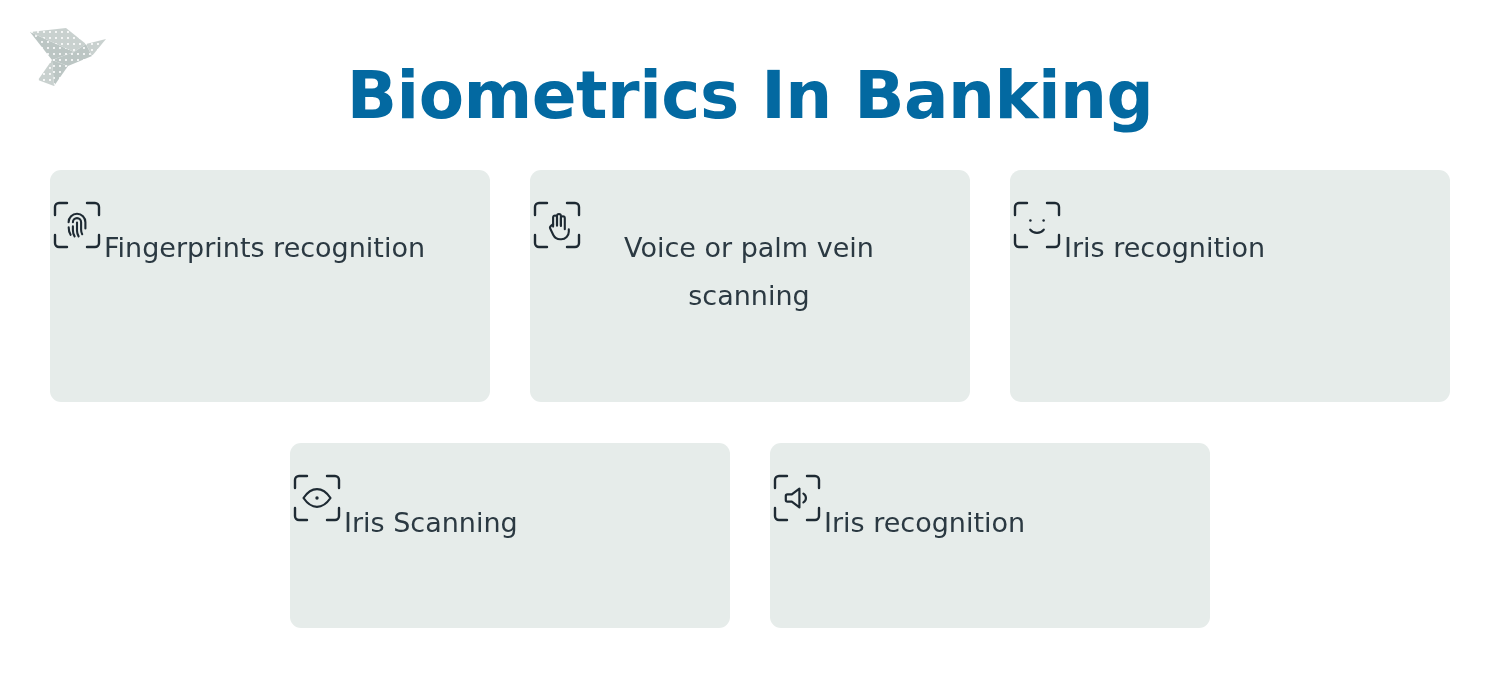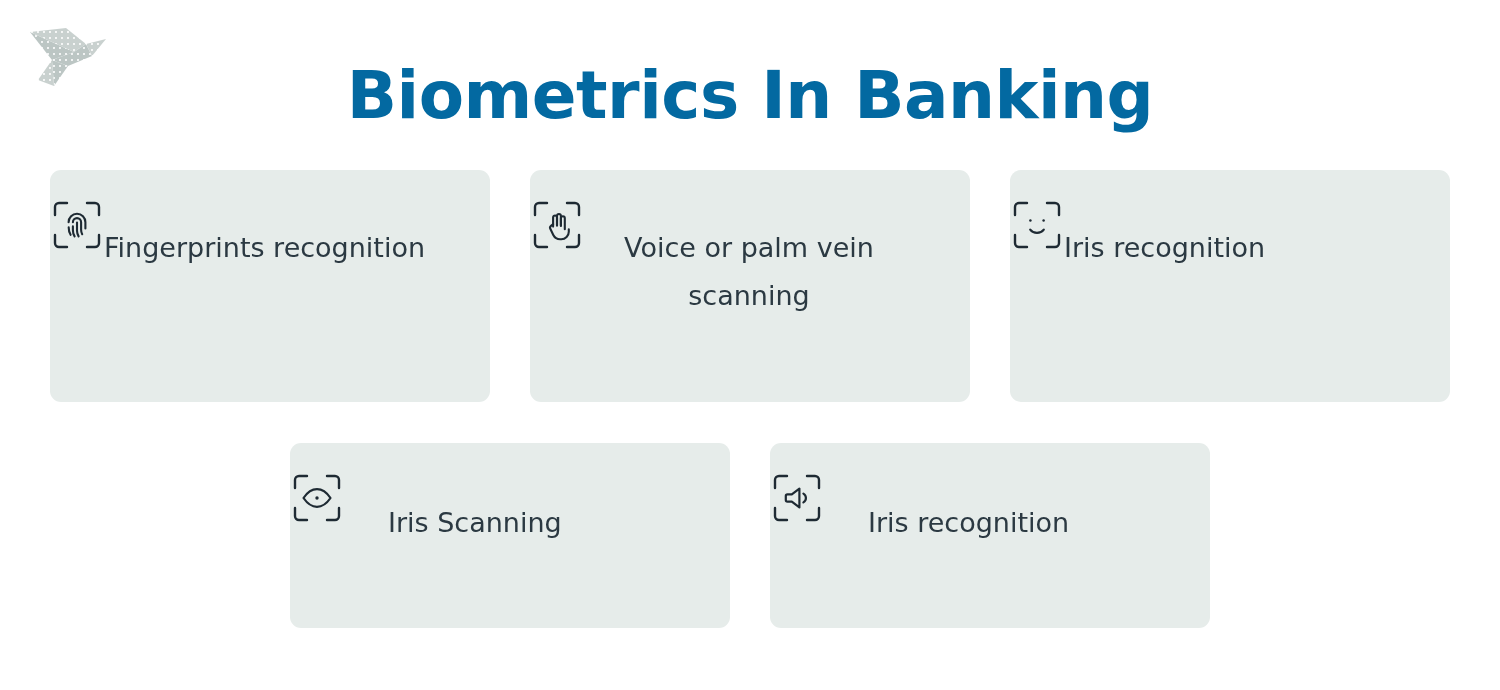--- a/index.html
+++ b/index.html
@@ -83,21 +83,21 @@
   .card-label {
     font-family: "DejaVu Sans", "Liberation Sans", sans-serif;
     font-size: 27px;
     line-height: 48px;
     font-weight: 400;
     color: #2b3942;
     text-align: center;
     max-width: 330px;
   }
   .row-top .card-label { margin-top: 26px; }
-  .row-bottom .card-label { margin-top: 28px; margin-left: 44px; }
+  .row-bottom .card-label { margin-top: 28px; }
 </style>
 </head>
 <body>
 
 <div id="brand-logo">
   <svg viewBox="0 0 92 72" width="92" height="72" aria-hidden="true">
     <defs>
       <pattern id="dots" width="6" height="6" patternUnits="userSpaceOnUse">
         <rect width="6" height="6" fill="#bcc6c4"></rect>
         <circle cx="2" cy="2" r="1.05" fill="#ffffff"></circle>

